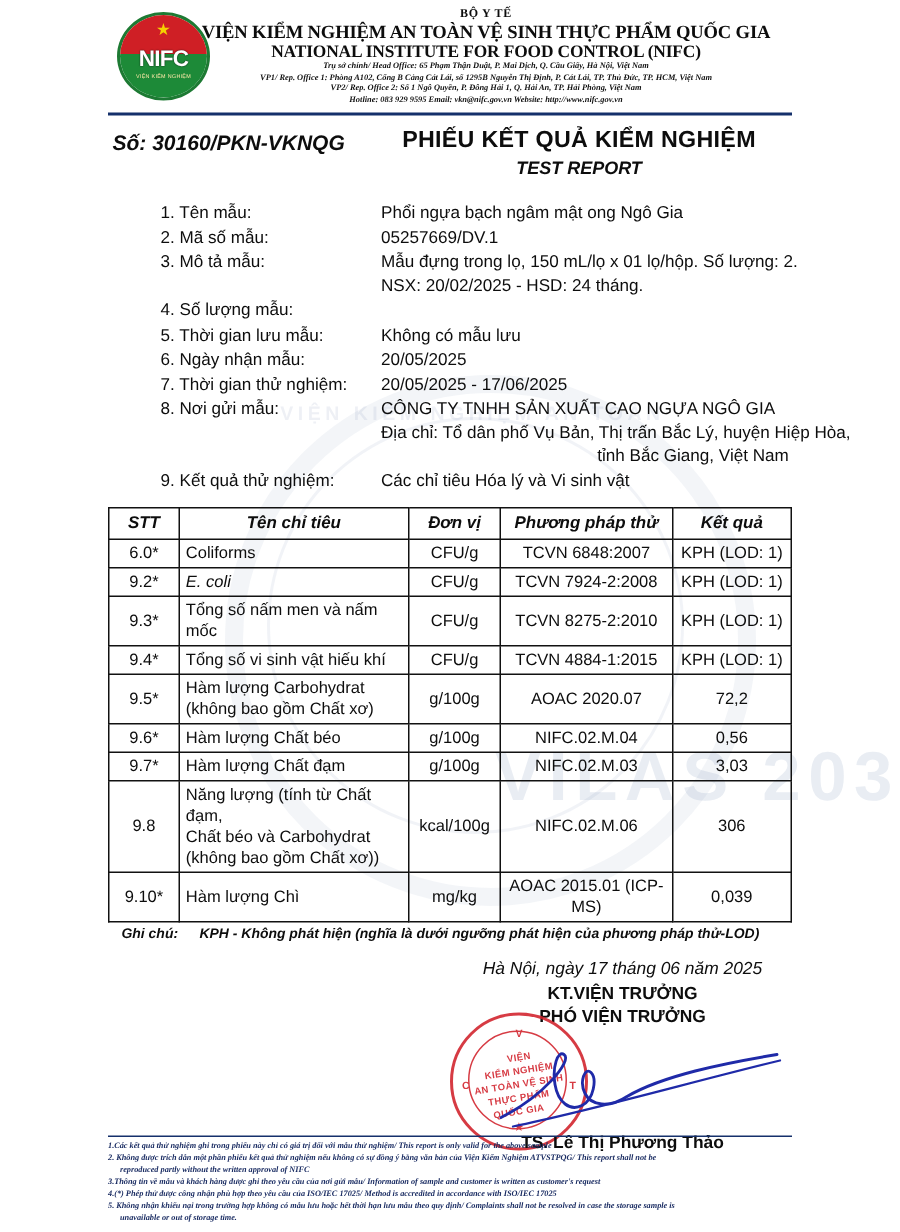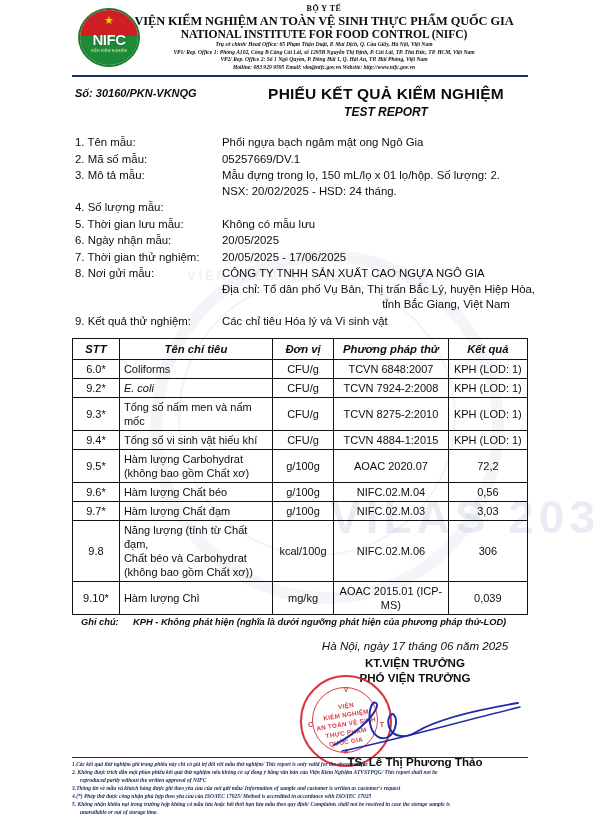--- a/index.html
+++ b/index.html
@@ -177,21 +177,21 @@
   .titlebar {
     position: relative;
     z-index: 2;
     margin-top: 10px;
     height: 44px;
   }
   .doc-no {
     position: absolute;
     left: 75px;
     top: 0px;
-    font-size: 11px;
+    font-size: 14px;
     font-style: italic;
     font-weight: 700;
     font-family: "Liberation Sans", sans-serif;
   }
   .doc-title {
     position: absolute;
     left: 236px;
     top: -2px;
     width: 300px;
     text-align: center;
@@ -208,21 +208,21 @@
     font-size: 12px;
     font-weight: 700;
     font-style: italic;
   }
 
   
   .info {
     position: relative;
     z-index: 2;
     margin: 4px 0 0 0;
-    padding-left: 75px;
+    padding-left: 107px;
   }
   .info-row {
     display: flex;
     align-items: flex-start;
     margin-bottom: 1px;
     font-size: 11.4px;
     line-height: 15.5px;
   }
   .info-label {
     width: 147px;

